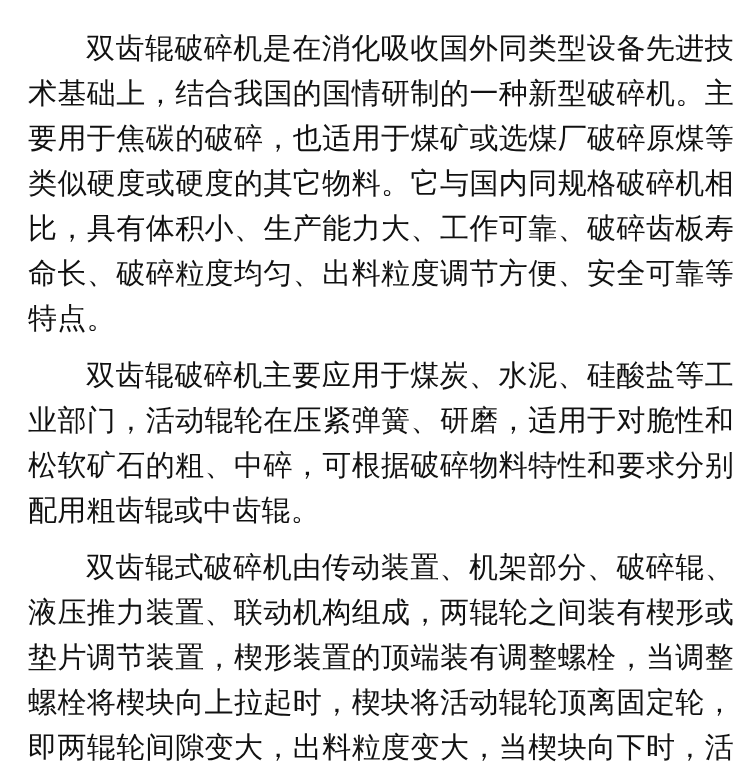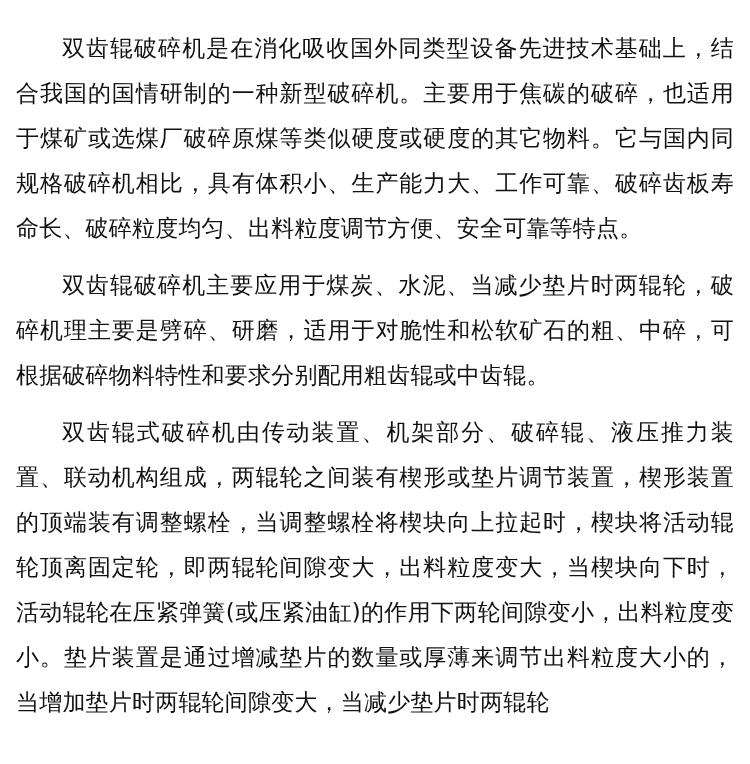--- a/index.html
+++ b/index.html
@@ -17,35 +17,35 @@
     width: 750px;
     height: 764px;
     box-sizing: border-box;
     padding: 26px 16px 0 16px;
     background: #ffffff;
   }
   .doc-body {
     color: #111111;
   }
   .para {
-    font-size: 23px;
+    font-size: 29px;
     line-height: 45px;
     text-align: justify;
     text-justify: inter-ideograph;
     letter-spacing: 0.2px;
     text-indent: 2em;
-    margin: 0 0 12px 0;
+    margin: 0 0 12px 12px;
     word-break: break-all;
   }
   .para:last-child {
     margin-bottom: 0;
   }
 </style>
 </head>
 <body>
 
 <div class="page">
   <div class="doc-body">
     <p class="para">双齿辊破碎机是在消化吸收国外同类型设备先进技术基础上，结合我国的国情研制的一种新型破碎机。主要用于焦碳的破碎，也适用于煤矿或选煤厂破碎原煤等类似硬度或硬度的其它物料。它与国内同规格破碎机相比，具有体积小、生产能力大、工作可靠、破碎齿板寿命长、破碎粒度均匀、出料粒度调节方便、安全可靠等特点。</p>
-    <p class="para">双齿辊破碎机主要应用于煤炭、水泥、当减少垫片时两辊轮，破碎机理主要是劈碎、研磨，适用于对脆性和松软矿石的粗、中碎，可根据破碎物料特性和要求分别配用粗齿辊或中齿辊。</p>
+    <p class="para">双齿辊破碎机主要应用于煤炭、水泥、硅酸盐等工业部门，活动辊轮在压紧弹簧、研磨，适用于对脆性和松软矿石的粗、中碎，可根据破碎物料特性和要求分别配用粗齿辊或中齿辊。</p>
     <p class="para">双齿辊式破碎机由传动装置、机架部分、破碎辊、液压推力装置、联动机构组成，两辊轮之间装有楔形或垫片调节装置，楔形装置的顶端装有调整螺栓，当调整螺栓将楔块向上拉起时，楔块将活动辊轮顶离固定轮，即两辊轮间隙变大，出料粒度变大，当楔块向下时，活动辊轮在压紧弹簧(或压紧油缸)的作用下两轮间隙变小，出料粒度变小。垫片装置是通过增减垫片的数量或厚薄来调节出料粒度大小的，当增加垫片时两辊轮间隙变大，当减少垫片时两辊轮</p>
   </div>
 </div>
 
 </body></html>

